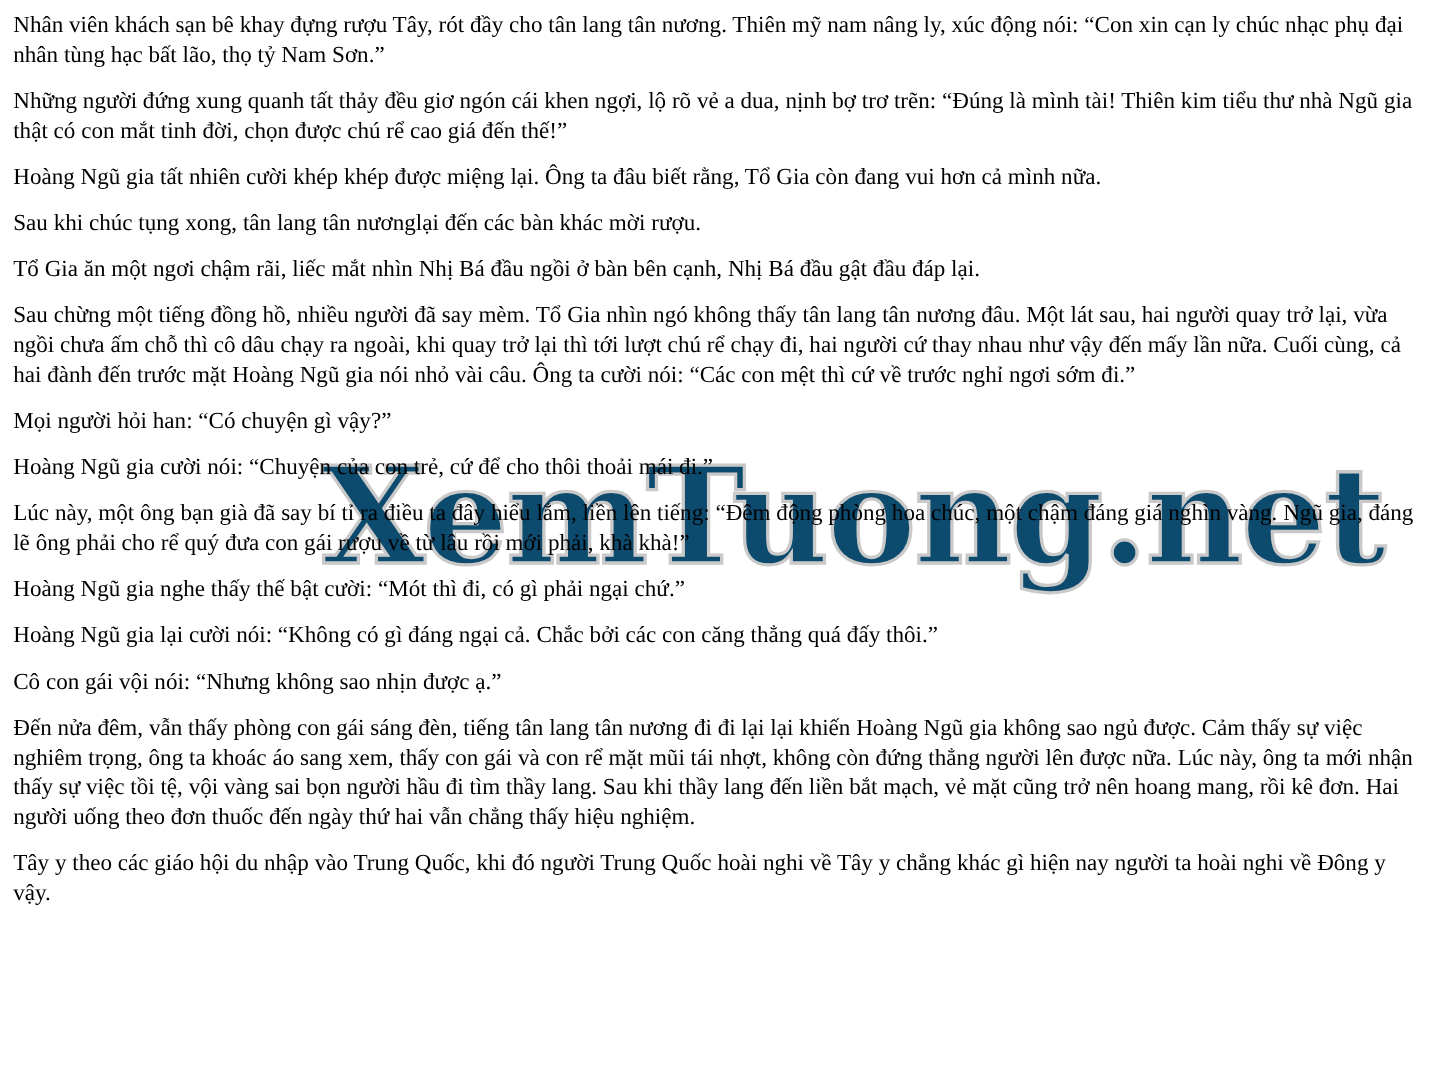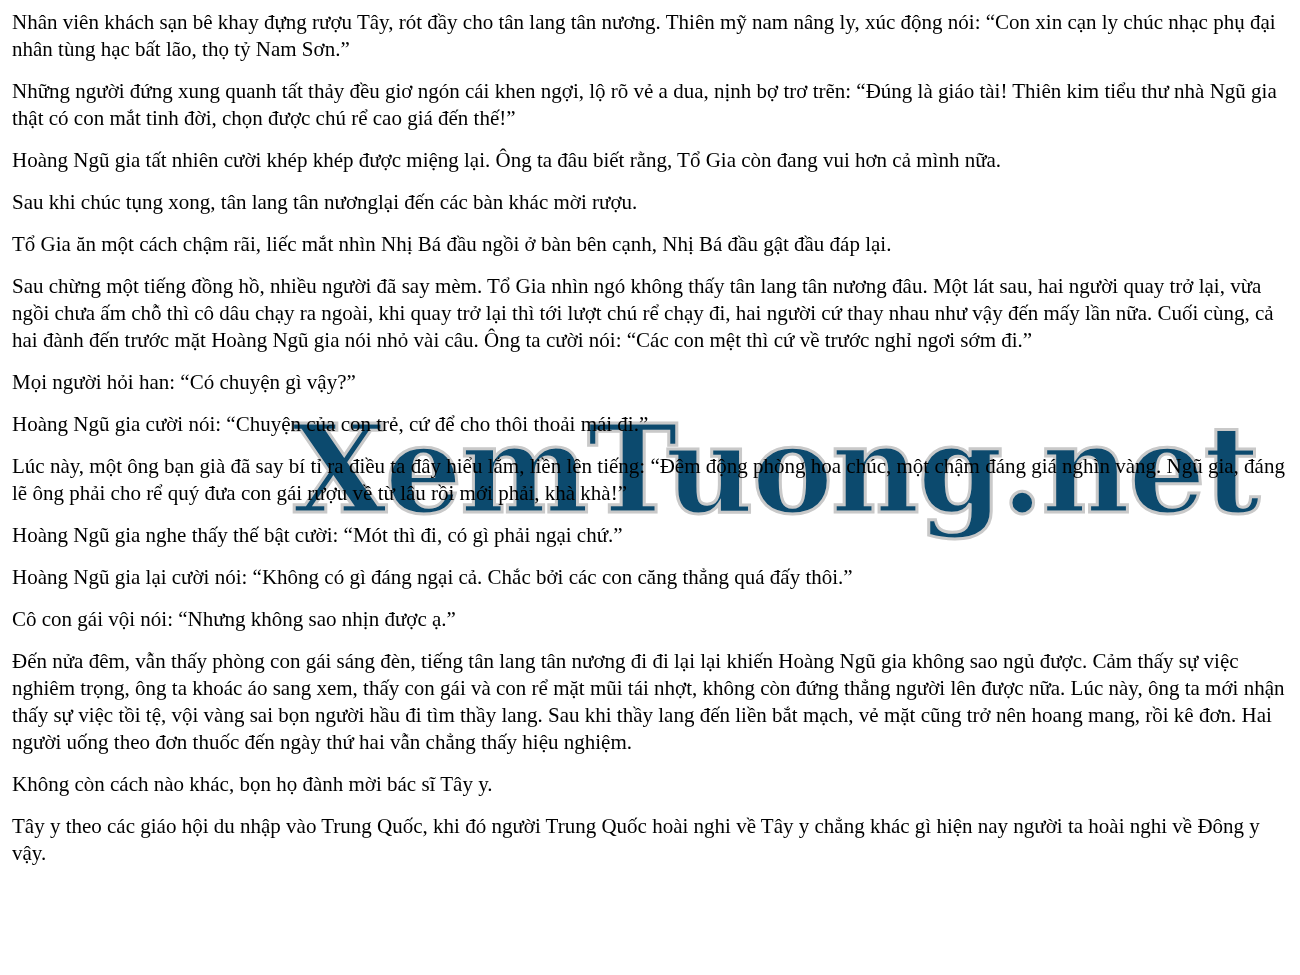--- a/index.html
+++ b/index.html
@@ -49,28 +49,27 @@
     margin: 0 0 15px 0;
   }
 </style>
 </head>
 <body>
 
 <main class="page">
   <div class="watermark">XemTuong.net</div>
   <article class="content" id="paragraphs">
       <p>Nhân viên khách sạn bê khay đựng rượu Tây, rót đầy cho tân lang tân nương. Thiên mỹ nam nâng ly, xúc động nói: “Con xin cạn ly chúc nhạc phụ đại nhân tùng hạc bất lão, thọ tỷ Nam Sơn.”</p>
-      <p>Những người đứng xung quanh tất thảy đều giơ ngón cái khen ngợi, lộ rõ vẻ a dua, nịnh bợ trơ trẽn: “Đúng là giáo tài! Thiên kim tiểu thư nhà Ngũ gia thật có con mắt tinh đời, chọn được chú rể cao giá đến thế!”</p>
+      <p>Những người đứng xung quanh tất thảy đều giơ ngón cái khen ngợi, lộ rõ vẻ a dua, nịnh bợ trơ trẽn: “Đúng là mình tài! Thiên kim tiểu thư nhà Ngũ gia thật có con mắt tinh đời, chọn được chú rể cao giá đến thế!”</p>
       <p>Hoàng Ngũ gia tất nhiên cười khép khép được miệng lại. Ông ta đâu biết rằng, Tổ Gia còn đang vui hơn cả mình nữa.</p>
       <p>Sau khi chúc tụng xong, tân lang tân nươnglại đến các bàn khác mời rượu.</p>
-      <p>Tổ Gia ăn một cách chậm rãi, liếc mắt nhìn Nhị Bá đầu ngồi ở bàn bên cạnh, Nhị Bá đầu gật đầu đáp lại.</p>
+      <p>Tổ Gia ăn một ngơi chậm rãi, liếc mắt nhìn Nhị Bá đầu ngồi ở bàn bên cạnh, Nhị Bá đầu gật đầu đáp lại.</p>
       <p>Sau chừng một tiếng đồng hồ, nhiều người đã say mèm. Tổ Gia nhìn ngó không thấy tân lang tân nương đâu. Một lát sau, hai người quay trở lại, vừa ngồi chưa ấm chỗ thì cô dâu chạy ra ngoài, khi quay trở lại thì tới lượt chú rể chạy đi, hai người cứ thay nhau như vậy đến mấy lần nữa. Cuối cùng, cả hai đành đến trước mặt Hoàng Ngũ gia nói nhỏ vài câu. Ông ta cười nói: “Các con mệt thì cứ về trước nghỉ ngơi sớm đi.”</p>
       <p>Mọi người hỏi han: “Có chuyện gì vậy?”</p>
       <p>Hoàng Ngũ gia cười nói: “Chuyện của con trẻ, cứ để cho thôi thoải mái đi.”</p>
       <p>Lúc này, một ông bạn già đã say bí tỉ ra điều ta đây hiểu lắm, liền lên tiếng: “Đêm động phòng hoa chúc, một chậm đáng giá nghìn vàng. Ngũ gia, đáng lẽ ông phải cho rể quý đưa con gái rượu về từ lâu rồi mới phải, khà khà!”</p>
       <p>Hoàng Ngũ gia nghe thấy thế bật cười: “Mót thì đi, có gì phải ngại chứ.”</p>
       <p>Hoàng Ngũ gia lại cười nói: “Không có gì đáng ngại cả. Chắc bởi các con căng thẳng quá đấy thôi.”</p>
       <p>Cô con gái vội nói: “Nhưng không sao nhịn được ạ.”</p>
       <p>Đến nửa đêm, vẫn thấy phòng con gái sáng đèn, tiếng tân lang tân nương đi đi lại lại khiến Hoàng Ngũ gia không sao ngủ được. Cảm thấy sự việc nghiêm trọng, ông ta khoác áo sang xem, thấy con gái và con rể mặt mũi tái nhợt, không còn đứng thẳng người lên được nữa. Lúc này, ông ta mới nhận thấy sự việc tồi tệ, vội vàng sai bọn người hầu đi tìm thầy lang. Sau khi thầy lang đến liền bắt mạch, vẻ mặt cũng trở nên hoang mang, rồi kê đơn. Hai người uống theo đơn thuốc đến ngày thứ hai vẫn chẳng thấy hiệu nghiệm.</p>
-      <p>Không còn cách nào khác, bọn họ đành mời bác sĩ Tây y.</p>
       <p>Tây y theo các giáo hội du nhập vào Trung Quốc, khi đó người Trung Quốc hoài nghi về Tây y chẳng khác gì hiện nay người ta hoài nghi về Đông y vậy.</p>
     </article>
 </main>
 
 </body></html>

